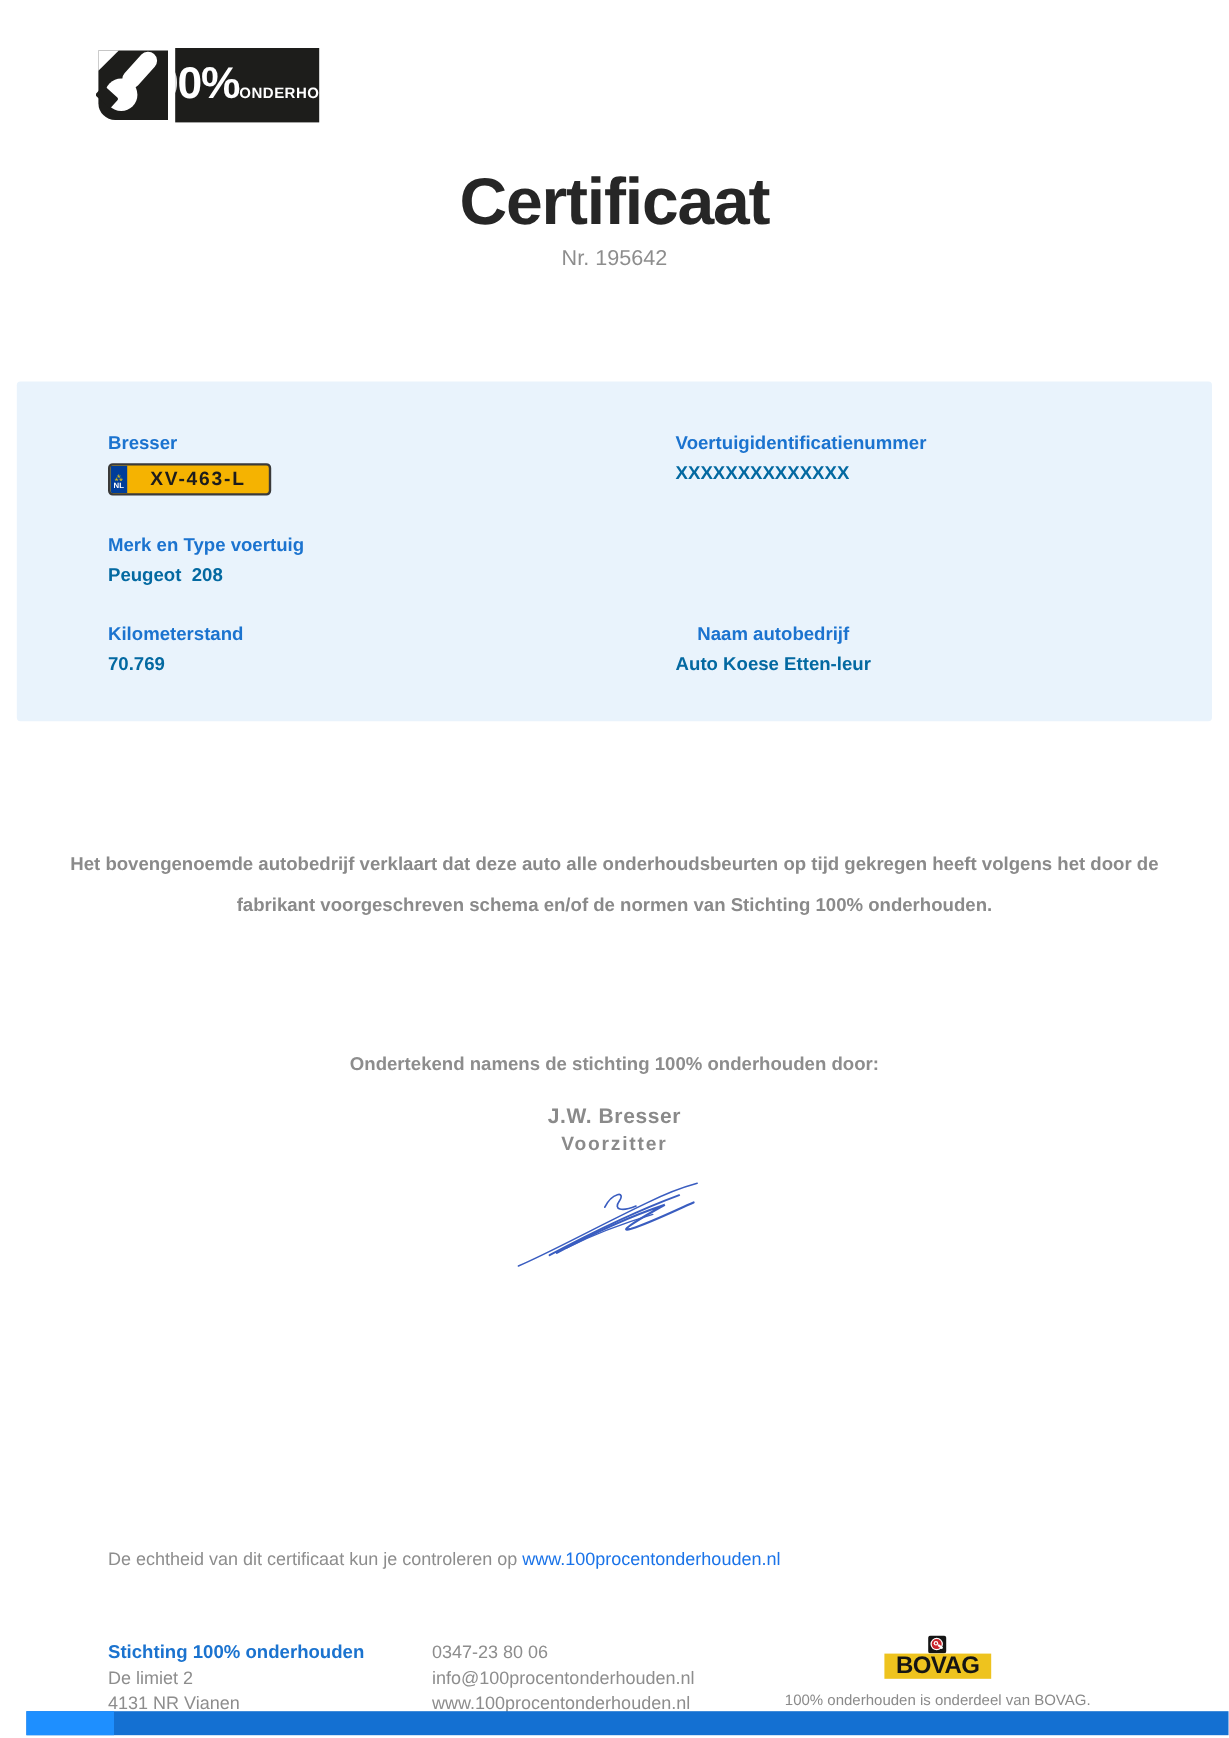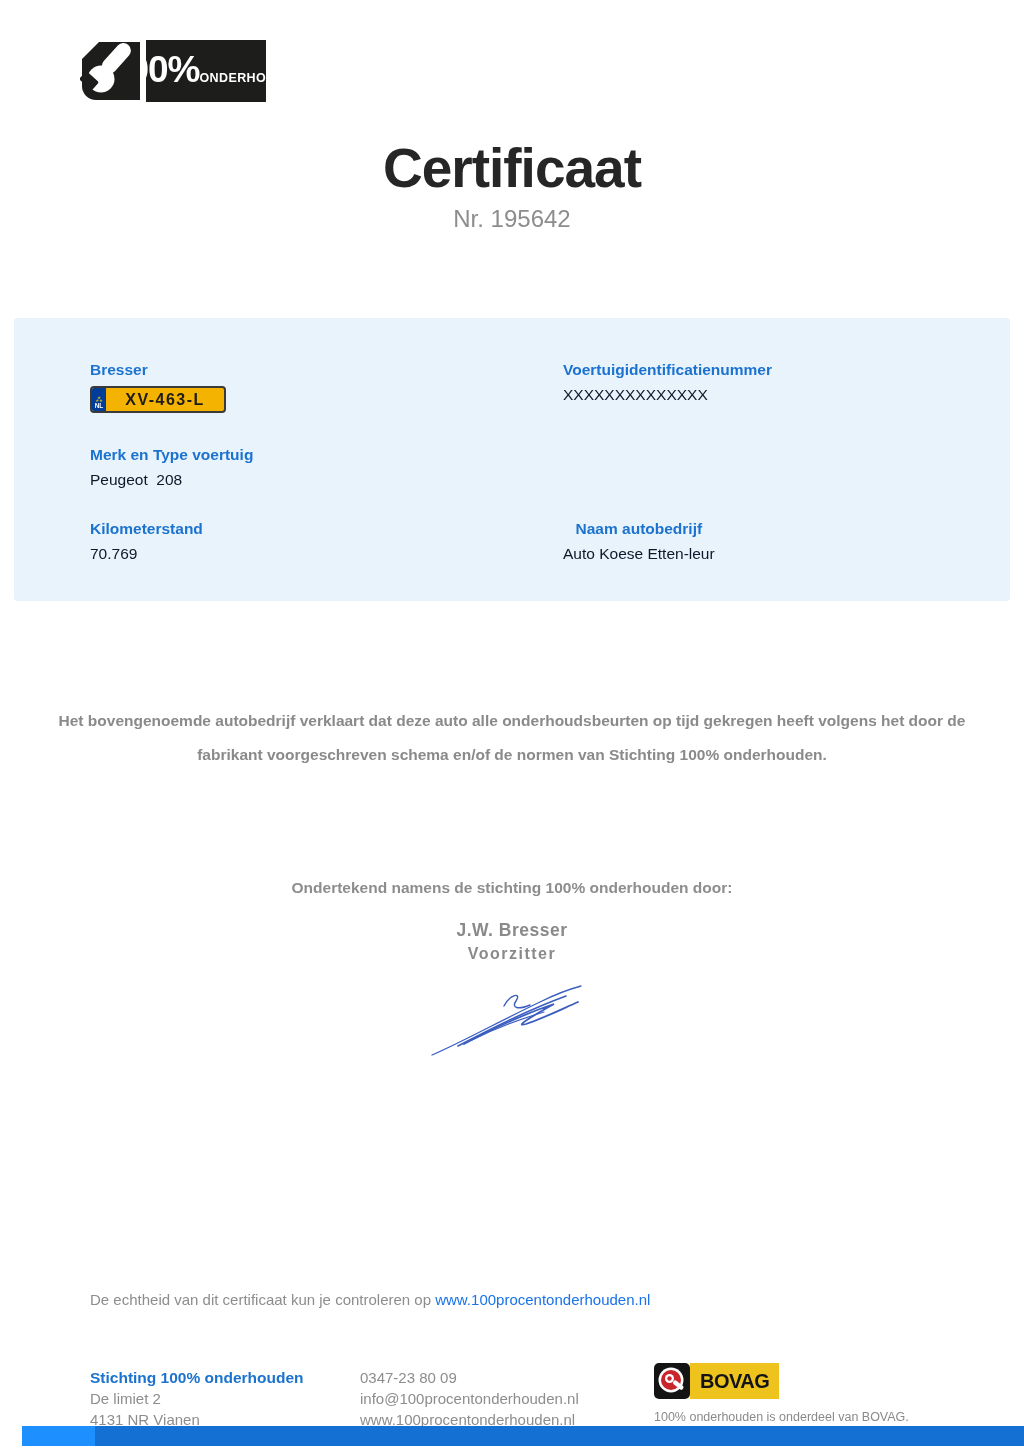--- a/index.html
+++ b/index.html
@@ -11,28 +11,28 @@
   .logo-tile-icon{width:62px;height:62px;}
   .logo-tile-text{width:120px;height:62px;background:#1d1d1b;color:#fff;
     display:flex;flex-direction:row;align-items:center;justify-content:center;overflow:hidden;}
   .logo-percent{font-size:37px;font-weight:bold;line-height:0.88;letter-spacing:-1px;margin-top:-2px;}
   .logo-name{font-size:12.5px;font-weight:bold;letter-spacing:0.4px;margin-top:13px;}
 
   
   .title{position:absolute;top:136px;left:0;width:100%;text-align:center;
     font-size:55px;font-weight:bold;color:#262626;letter-spacing:-1px;}
   .cert-number{position:absolute;top:205px;left:0;width:100%;text-align:center;
-    font-size:24px;color:#8d8d8d;}
+    font-size:18px;color:#8d8d8d;}
 
   
   .info-box{position:absolute;left:14px;top:318px;width:996px;height:283px;
     background:#e9f3fc;border-radius:3px;}
   .field{position:absolute;}
   .field .label{font-size:15.5px;font-weight:bold;color:#1b73cf;margin-bottom:7px;}
-  .field .value{font-size:15.5px;color:#0f172a;white-space:pre-wrap;}
+  .field .value{font-size:15.5px;color:#0369a1;white-space:pre-wrap;font-weight:bold;}
 
   .f-l1{left:76px;top:43px;}  .f-r1{left:549px;top:43px;}
   .f-l2{left:76px;top:128px;} .f-r2{left:549px;top:128px;}
   .f-l3{left:76px;top:202px;} .f-r3{left:549px;top:202px;text-align:center;}
 
   
   .plate{display:flex;width:132px;height:23px;border:2px solid #3a3a3a;border-radius:4px;
     overflow:hidden;background:#f5b301;margin-top:2px;}
   .plate-strip{width:14px;background:#003d99;color:#fff;display:flex;flex-direction:column;
     align-items:center;justify-content:flex-end;}
@@ -57,21 +57,21 @@
   
   .verify{position:absolute;left:90px;top:1291px;font-size:15px;color:#8d8d8d;}
   .verify a{color:#1a73e8;text-decoration:none;}
 
   
   .footer-col{position:absolute;font-size:15px;color:#8d8d8d;line-height:21px;}
   .fc1{left:90px;top:1367px;}
   .fc2{left:360px;top:1367px;}
   .fc3{left:654px;top:1363px;}
   .org-name{font-size:15.5px;font-weight:bold;color:#1b73cf;line-height:21px;}
-  .bovag{display:flex;align-items:center;height:36px;}
+  .bovag{display:flex;align-items:center;height:36px;flex-direction:column;}
   .bovag-yellow{height:36px;background:#eec31e;color:#141414;display:flex;align-items:center;
     padding:0 10px;font-size:20px;font-weight:bold;letter-spacing:-0.5px;
     font-family:"Liberation Sans", sans-serif;}
   .bovag-note{margin-top:8px;font-size:12.5px;color:#8a8a8a;}
 
   
   .bottom-bar{position:absolute;left:22px;top:1426px;width:1002px;height:20px;background:#1470d2;}
   .bottom-bar-light{position:absolute;left:0;top:0;width:73px;height:20px;background:#1e8fff;}
 </style>
 </head>
@@ -151,21 +151,21 @@
 
   <div class="verify"><span>De echtheid van dit certificaat kun je controleren op </span><a href="#">www.100procentonderhouden.nl</a></div>
 
   <div class="footer-col fc1">
     <div class="org-name">Stichting 100% onderhouden</div>
     <div>De limiet 2</div>
     <div>4131 NR Vianen</div>
   </div>
 
   <div class="footer-col fc2">
-    <div>0347-23 80 09</div>
+    <div>0347-23 80 06</div>
     <div>info@100procentonderhouden.nl</div>
     <div>www.100procentonderhouden.nl</div>
   </div>
 
   <div class="footer-col fc3">
     <div class="bovag">
       <svg width="36" height="36" viewBox="0 0 36 36">
         <rect x="0" y="0" width="36" height="36" rx="5" fill="#141414"></rect>
         <circle cx="17" cy="17" r="12.5" fill="#ffffff"></circle>
         <circle cx="17" cy="17" r="10" fill="#c9252c"></circle>

